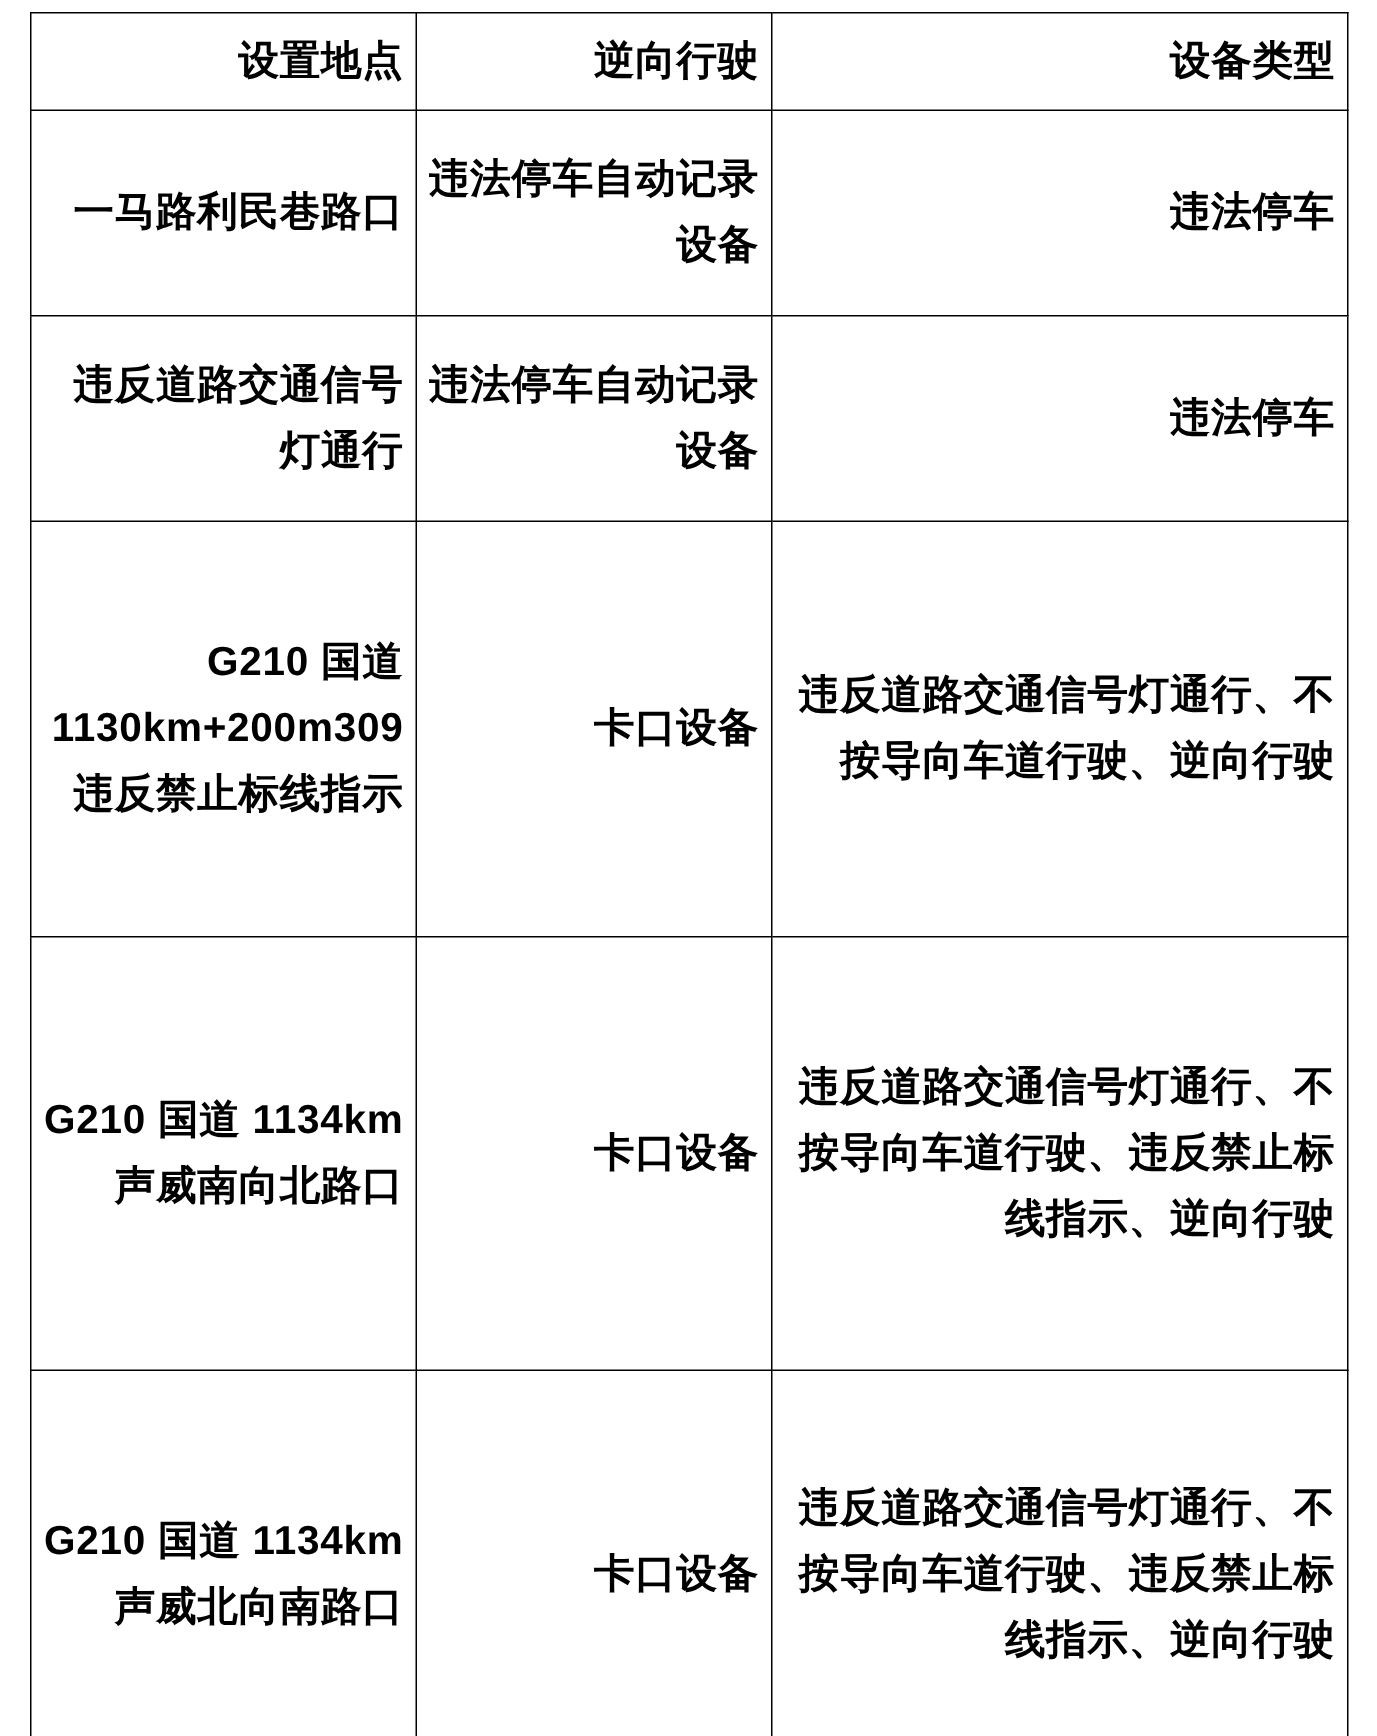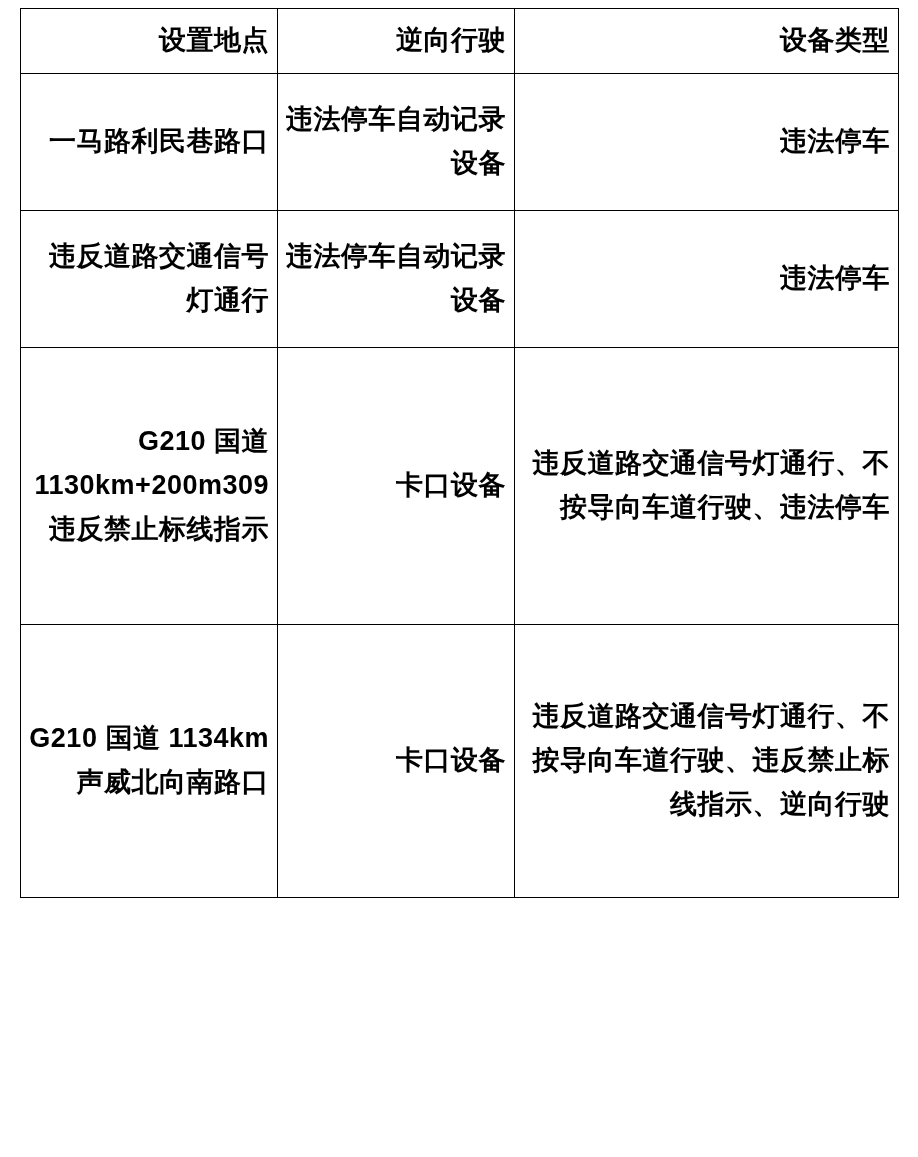--- a/index.html
+++ b/index.html
@@ -88,21 +88,26 @@
         <td class="viol">违法停车</td>
       </tr>
       <tr class="r2">
         <td class="loc">违反道路交通信号灯通行</td>
         <td class="type">违法停车自动记录设备</td>
         <td class="viol">违法停车</td>
       </tr>
       <tr class="r3">
         <td class="loc">G210 国道 1130km+200m309 违反禁止标线指示</td>
         <td class="type">卡口设备</td>
-        <td class="viol">违反道路交通信号灯通行、不按导向车道行驶、违法停车</td>
+        <td class="viol">违反道路交通信号灯通行、不按导向车道行驶、逆向行驶</td>
+      </tr>
+      <tr class="r4">
+        <td class="loc">G210 国道 1134km 声威南向北路口</td>
+        <td class="type">卡口设备</td>
+        <td class="viol">违反道路交通信号灯通行、不按导向车道行驶、违反禁止标线指示、逆向行驶</td>
       </tr>
       <tr class="r5">
         <td class="loc">G210 国道 1134km 声威北向南路口</td>
         <td class="type">卡口设备</td>
         <td class="viol">违反道路交通信号灯通行、不按导向车道行驶、违反禁止标线指示、逆向行驶</td>
       </tr>
     </tbody>
   </table>
 
 </div>

